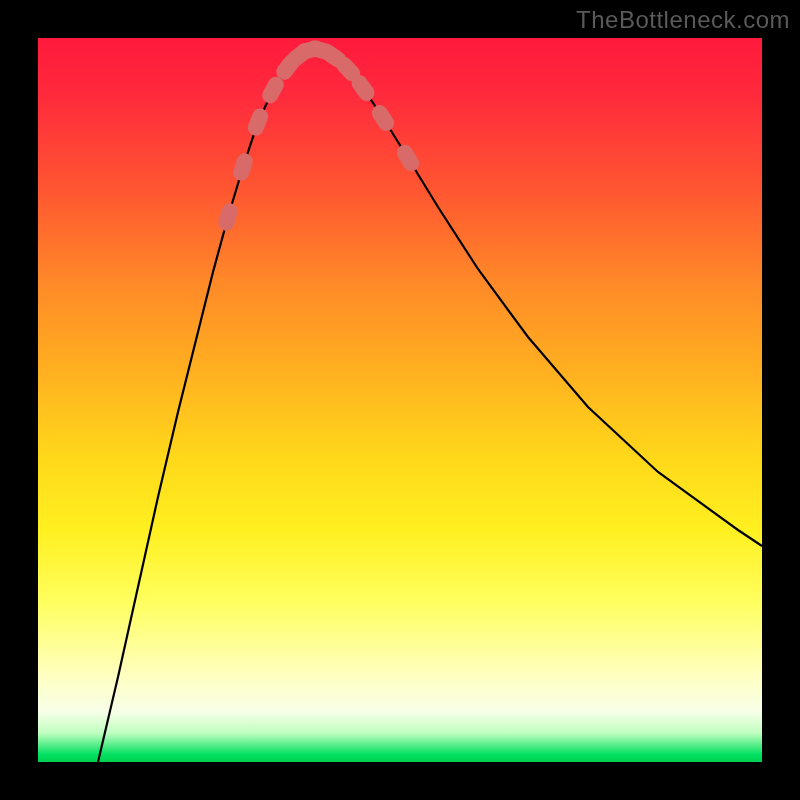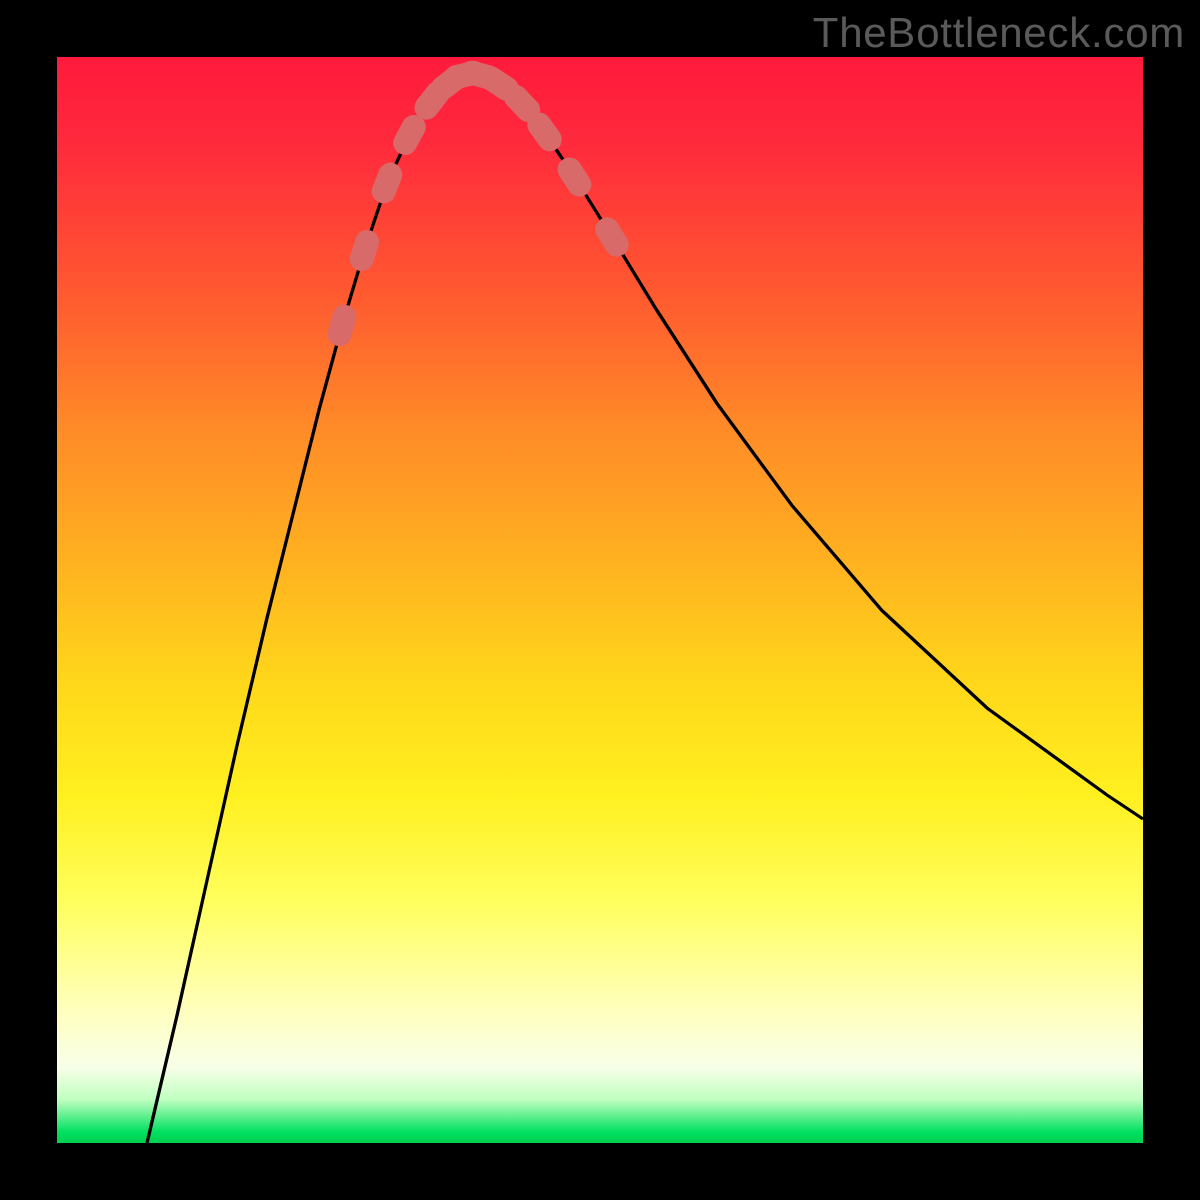--- a/index.html
+++ b/index.html
@@ -38,21 +38,21 @@
       #f8ffe8 93%,
       #c0ffc0 96%,
       #00e060 99%,
       #00d050 100%);
   }
   .watermark {
     position: absolute;
     top: 6px;
     right: 10px;
     color: #5a5a5a;
-    font-size: 28px;
+    font-size: 24px;
     font-weight: 500;
     letter-spacing: 0.5px;
     z-index: 5;
   }
   svg.curve {
     position: absolute;
     left: 0;
     top: 0;
     width: 724px;
     height: 724px;

